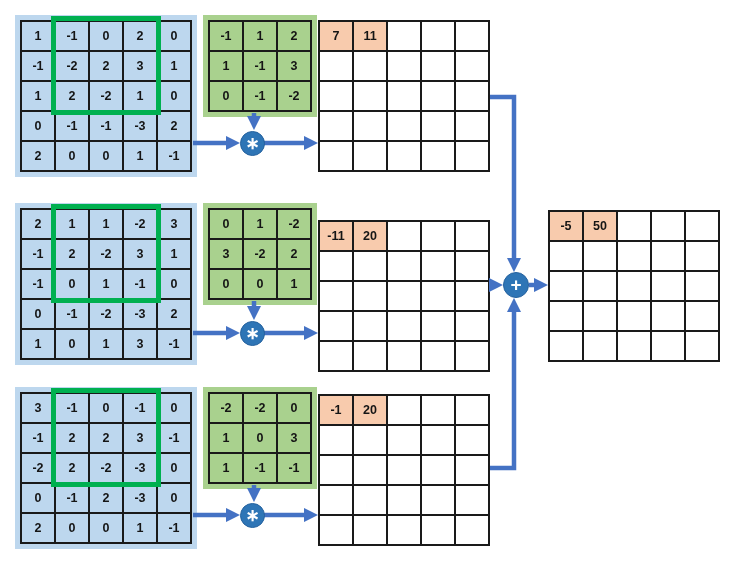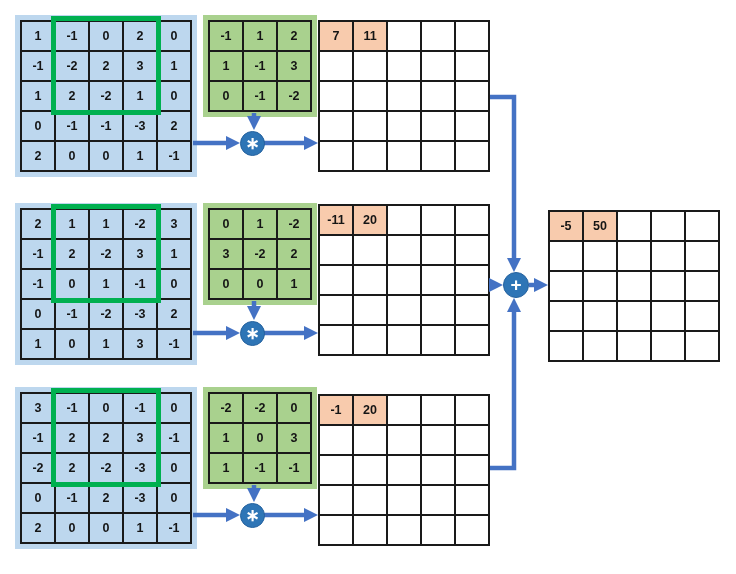--- a/index.html
+++ b/index.html
@@ -171,21 +171,21 @@
         <div class="cell">-2</div>
         <div class="cell">3</div>
         <div class="cell">-2</div>
         <div class="cell">2</div>
         <div class="cell">0</div>
         <div class="cell">0</div>
         <div class="cell">1</div>
       </div>
   </div>
   <div class="opc star" style="left:240px;top:321px">∗</div>
-  <div class="grid c5 omap abs" style="left:318px;top:204px">
+  <div class="grid c5 omap abs" style="left:318px;top:220px">
       <div class="cell filled">-11</div>
       <div class="cell filled">20</div>
       <div class="cell"></div>
       <div class="cell"></div>
       <div class="cell"></div>
       <div class="cell"></div>
       <div class="cell"></div>
       <div class="cell"></div>
       <div class="cell"></div>
       <div class="cell"></div>

